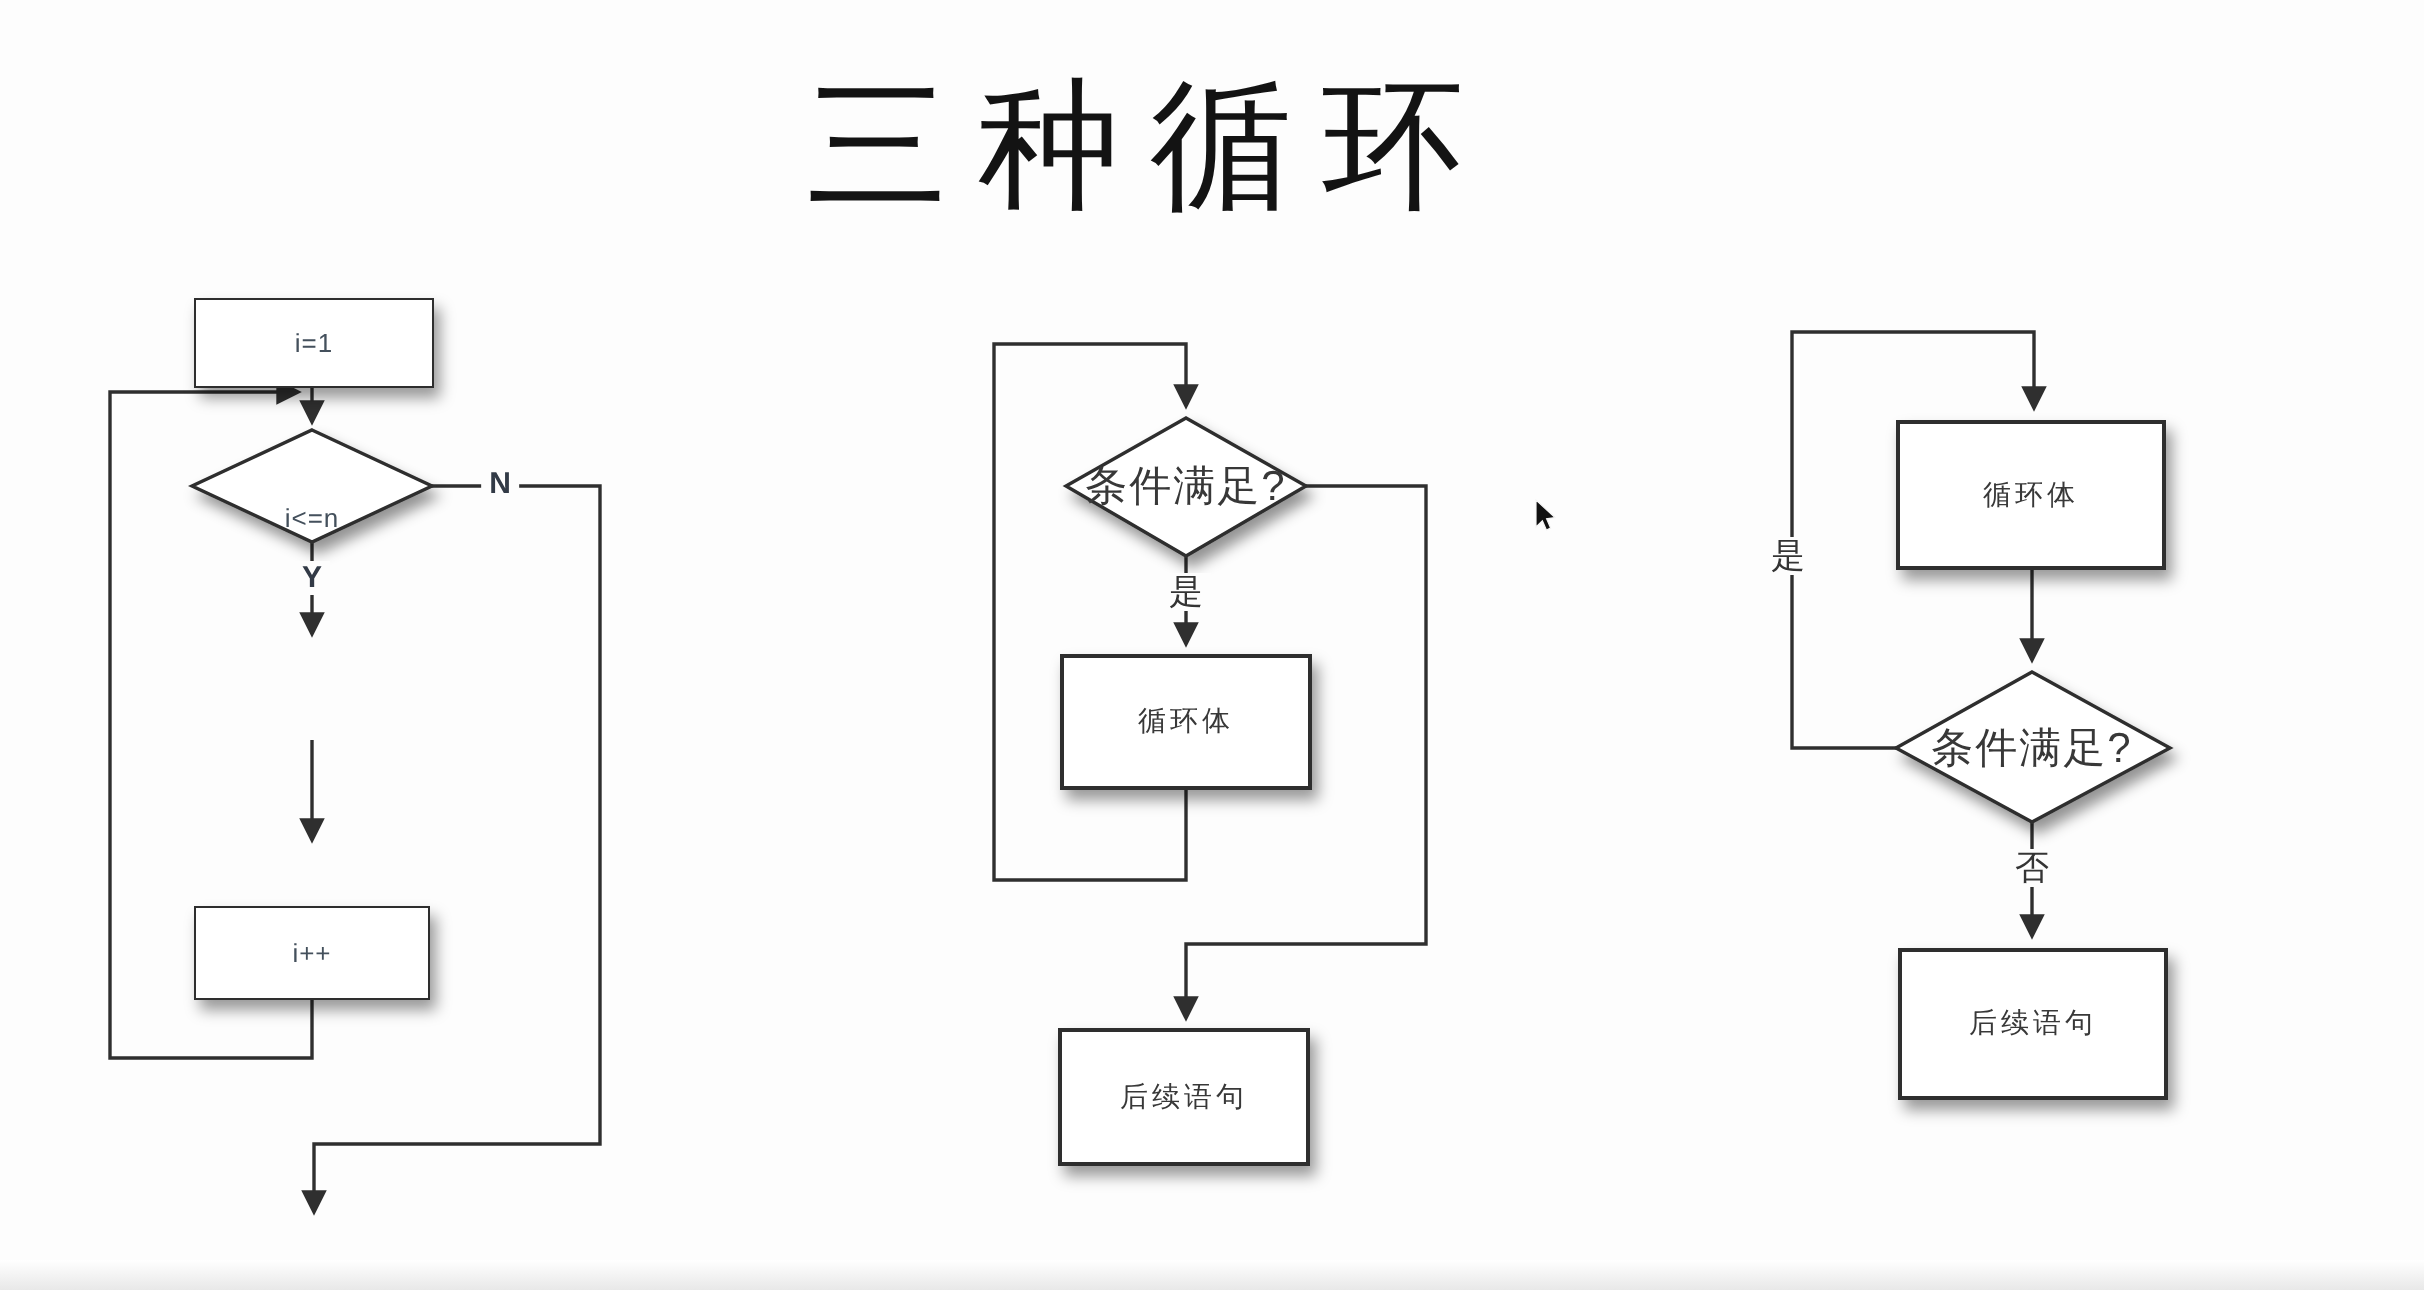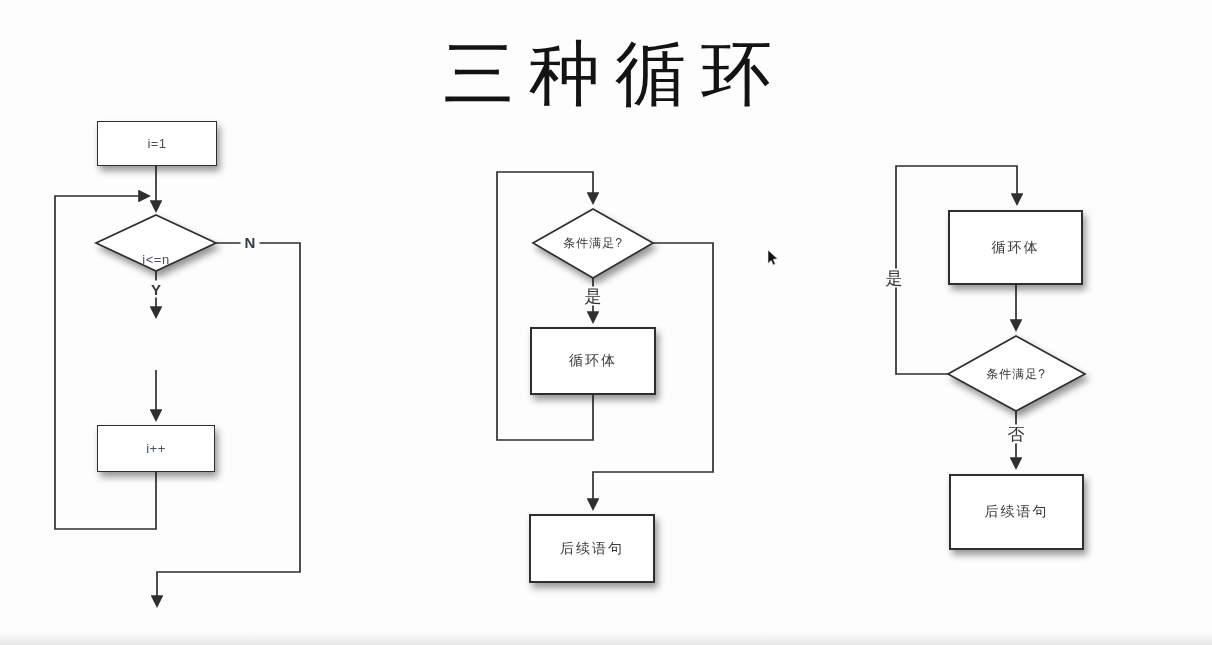--- a/index.html
+++ b/index.html
@@ -6,49 +6,49 @@
   #slide{
     position:relative;
     width:1212px;height:645px;
     background:#fdfdfd;
     overflow:hidden;
     font-family:"Liberation Sans","DejaVu Sans",sans-serif;
   }
   #overlay{position:absolute;left:0;top:0;width:1212px;height:645px;}
 
   .slide-title{
-    position:absolute;left:443px;top:32px;height:84px;line-height:84px;
+    position:absolute;left:403px;top:32px;height:84px;line-height:84px;
     font-size:71px;font-weight:500;letter-spacing:15px;color:#131313;
     white-space:nowrap;
   }
 
   .logo{
     position:absolute;top:8px;right:14px;height:52px;
     display:flex;align-items:center;
   }
   .logo-text{
     font-size:31px;font-weight:500;color:#6e6e6e;letter-spacing:1px;
     margin-left:4px;white-space:nowrap;
   }
 
   .box{
     position:absolute;background:#ffffff;border:2px solid #2e2e2e;
     box-shadow:3px 5px 7px rgba(0,0,0,0.40);
     display:flex;align-items:center;justify-content:center;
     box-sizing:border-box;
   }
-  .box.thin{border-width:1.5px;}
+  .box.thin{border-width:1.5px;margin-top:28px;}
   .cjk{font-size:14px;font-weight:500;color:#383838;letter-spacing:2px;}
   .latin{font-size:13px;color:#44505c;letter-spacing:0.5px;}
 
   .diamond-label{
     position:absolute;transform:translate(-50%,-50%);
     white-space:nowrap;text-align:center;
   }
-  .diamond-label.cjk{font-size:12px;letter-spacing:1px;}
+  .diamond-label.cjk{font-size:21px;letter-spacing:1px;}
 
   .edge-label{
     position:absolute;transform:translate(-50%,-50%);
     background:#fdfdfd;padding:1px 4px;line-height:1;
     font-weight:600;color:#323a46;white-space:nowrap;
   }
   .edge-label.lat{font-size:15px;}
   .edge-label.cjk-lbl{font-size:17px;color:#343434;font-weight:500;}
 
   .bottom-fade{

